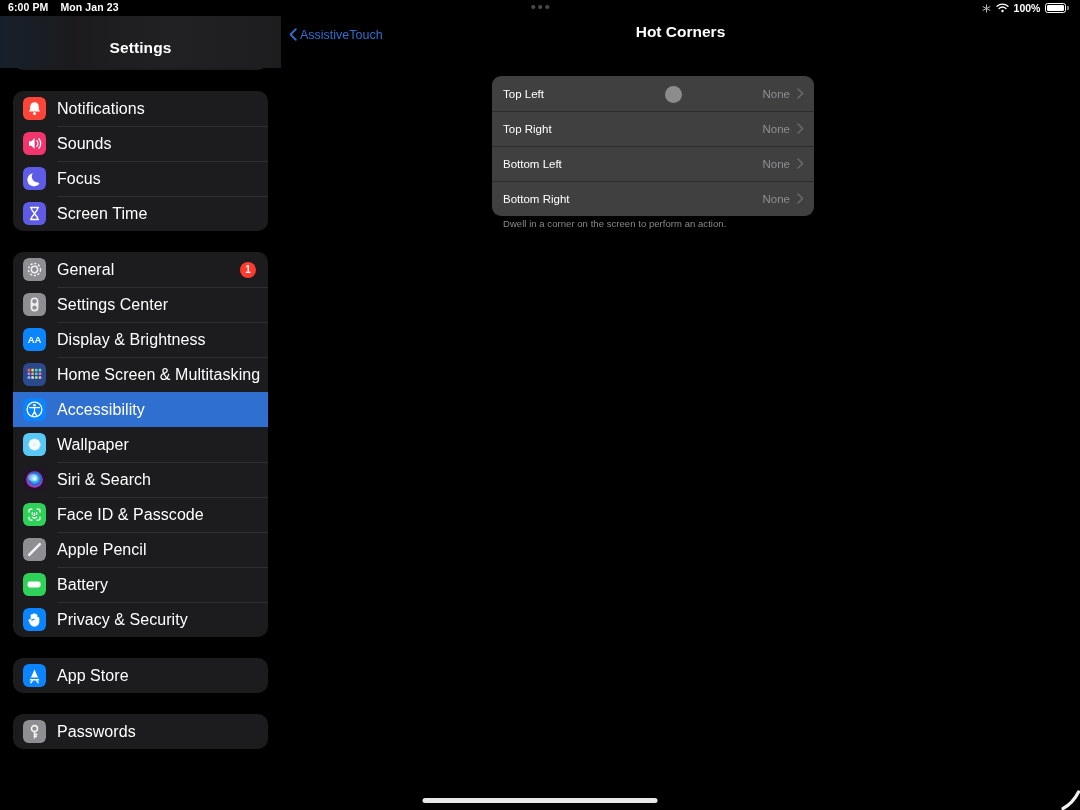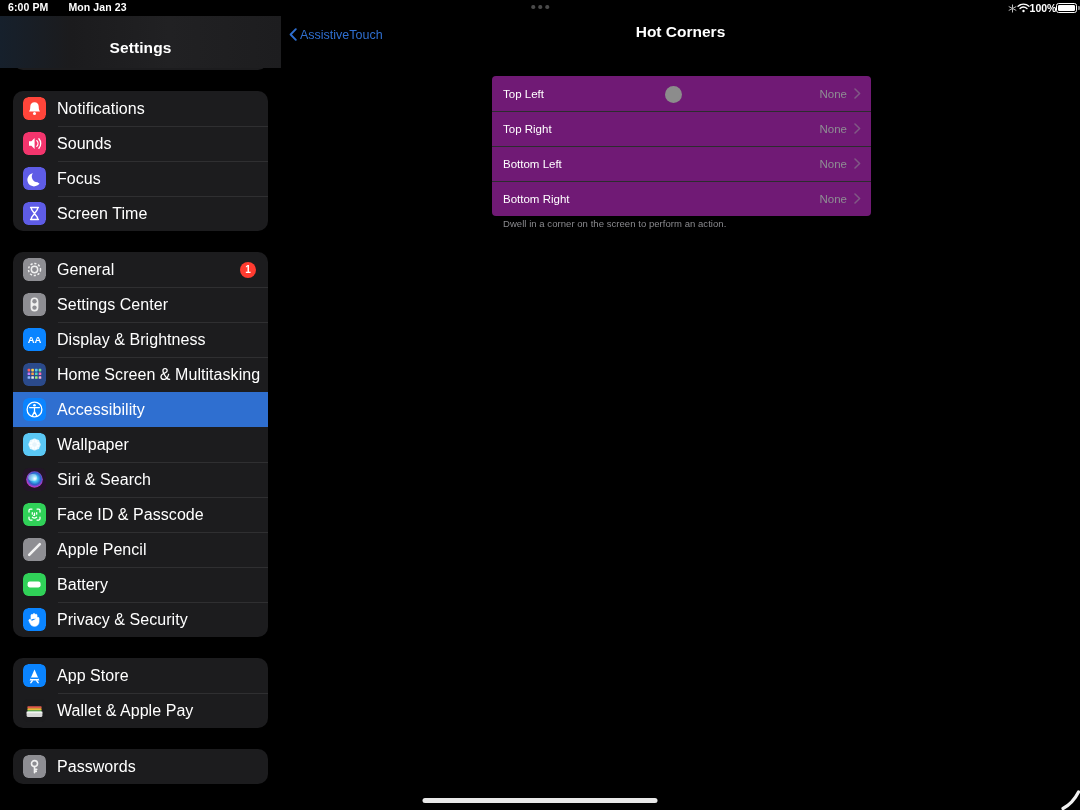--- a/index.html
+++ b/index.html
@@ -12,35 +12,35 @@
   }
   .screen { position:relative; width:1080px; height:810px; background:#000; }
 
   
   .status-bar {
     position:absolute; top:0; left:0; width:1080px; height:18px;
     z-index:40; pointer-events:none;
   }
   .status-left {
     position:absolute; left:8px; top:1px;
-    display:flex; align-items:center; gap:20px;
+    display:flex; align-items:center; gap:12px;
     font-size:10.5px; font-weight:bold; color:#fff;
     letter-spacing:0.1px;
   }
   .status-center-dots {
     position:absolute; left:50%; transform:translateX(-50%); top:5px;
     display:flex; gap:3.5px;
   }
   .status-center-dots i {
     display:block; width:3.5px; height:3.5px; border-radius:50%;
     background:#4a4a4a;
   }
   .status-right {
-    position:absolute; right:0; top:2px;
-    display:flex; align-items:center; 
+    position:absolute; right:11px; top:2px;
+    display:flex; align-items:center; gap:5px;
     font-size:10.5px; font-weight:bold; color:#fff;
   }
   .sb-icon { display:block; }
   .battery-wrap { display:flex; align-items:center; gap:1px; }
   .battery-body {
     width:21px; height:10px; border:1.2px solid #fff; border-radius:2.6px;
     padding:1px; display:flex; align-items:center;
   }
   .battery-fill { height:100%; width:100%; background:#fff; border-radius:1.2px; }
   .battery-cap {
@@ -115,22 +115,22 @@
   }
   .back-chevron {
     display:block; width:8px; height:13px;
   }
   .detail-title {
     position:absolute; left:50%; transform:translateX(-50%); bottom:11px;
     font-size:15.5px; font-weight:bold; color:#fff;
   }
 
   .card {
-    position:absolute; left:211px; top:76px; width:379px;
-    background:#701a75; border-radius:4px; overflow:hidden;
+    position:absolute; left:211px; top:76px; width:322px;
+    background:#404040; border-radius:9px; overflow:hidden;
   }
   .card-row {
     position:relative; display:flex; align-items:center;
     height:35px; padding:0 10px 0 11px;
   }
   .card-row + .card-row::before {
     content:""; position:absolute; left:0; right:0; top:0;
     height:1px; background:#2c2c2e;
   }
   .card-row .lbl { font-size:11.5px; color:#fff; }
@@ -368,33 +368,20 @@
           <div class="row">
             <span class="ico">
               <svg width="23" height="23" viewBox="0 0 23 23">
                 <rect x="0" y="0" width="23" height="23" rx="5.5" fill="#0a84ff"></rect>
                 <path d="M11.5 5.4 L16.4 16.6 H6.6 Z" fill="#fff"></path>
         <path d="M7.4 14.2 h8.2" stroke="#0a84ff" stroke-width="1.5"></path>
         <path d="M9.2 16.9 L7.9 18.6 M13.8 16.9 L15.1 18.6" stroke="#fff" stroke-width="1.5" stroke-linecap="round"></path>
               </svg>
             </span>
             <span class="row-label">App Store</span>
-          </div>
-          <div class="row">
-            <span class="ico">
-              <svg width="23" height="23" viewBox="0 0 23 23">
-                <rect x="0" y="0" width="23" height="23" rx="5.5" fill="#1b1b1d"></rect>
-        <rect x="4.4" y="7.2" width="14.2" height="2.2" rx=".7" fill="#e05a4a"></rect>
-        <rect x="4.4" y="9.2" width="14.2" height="2.2" rx=".7" fill="#e8b83a"></rect>
-        <rect x="4.4" y="11.2" width="14.2" height="2.2" rx=".7" fill="#5ab85a"></rect>
-        <rect x="3.6" y="12.6" width="15.8" height="5.4" rx="1.6" fill="#d8d8d8"></rect>
-        <rect x="3.6" y="12.6" width="15.8" height="1.6" fill="#f2f2f2"></rect>
-              </svg>
-            </span>
-            <span class="row-label">Wallet &amp; Apple Pay</span>
           </div>
         </div>
         <div class="group">
           <div class="row">
             <span class="ico">
               <svg width="23" height="23" viewBox="0 0 23 23">
                 <rect x="0" y="0" width="23" height="23" rx="5.5" fill="#8e8e93"></rect>
                 <circle cx="11.5" cy="8.6" r="3" fill="none" stroke="#f2f2f2" stroke-width="1.6"></circle>
         <path d="M11.5 11.6v6.2M11.5 14.4h2.2M11.5 16.4h1.8" stroke="#f2f2f2" stroke-width="1.6" stroke-linecap="round"></path>
               </svg>

